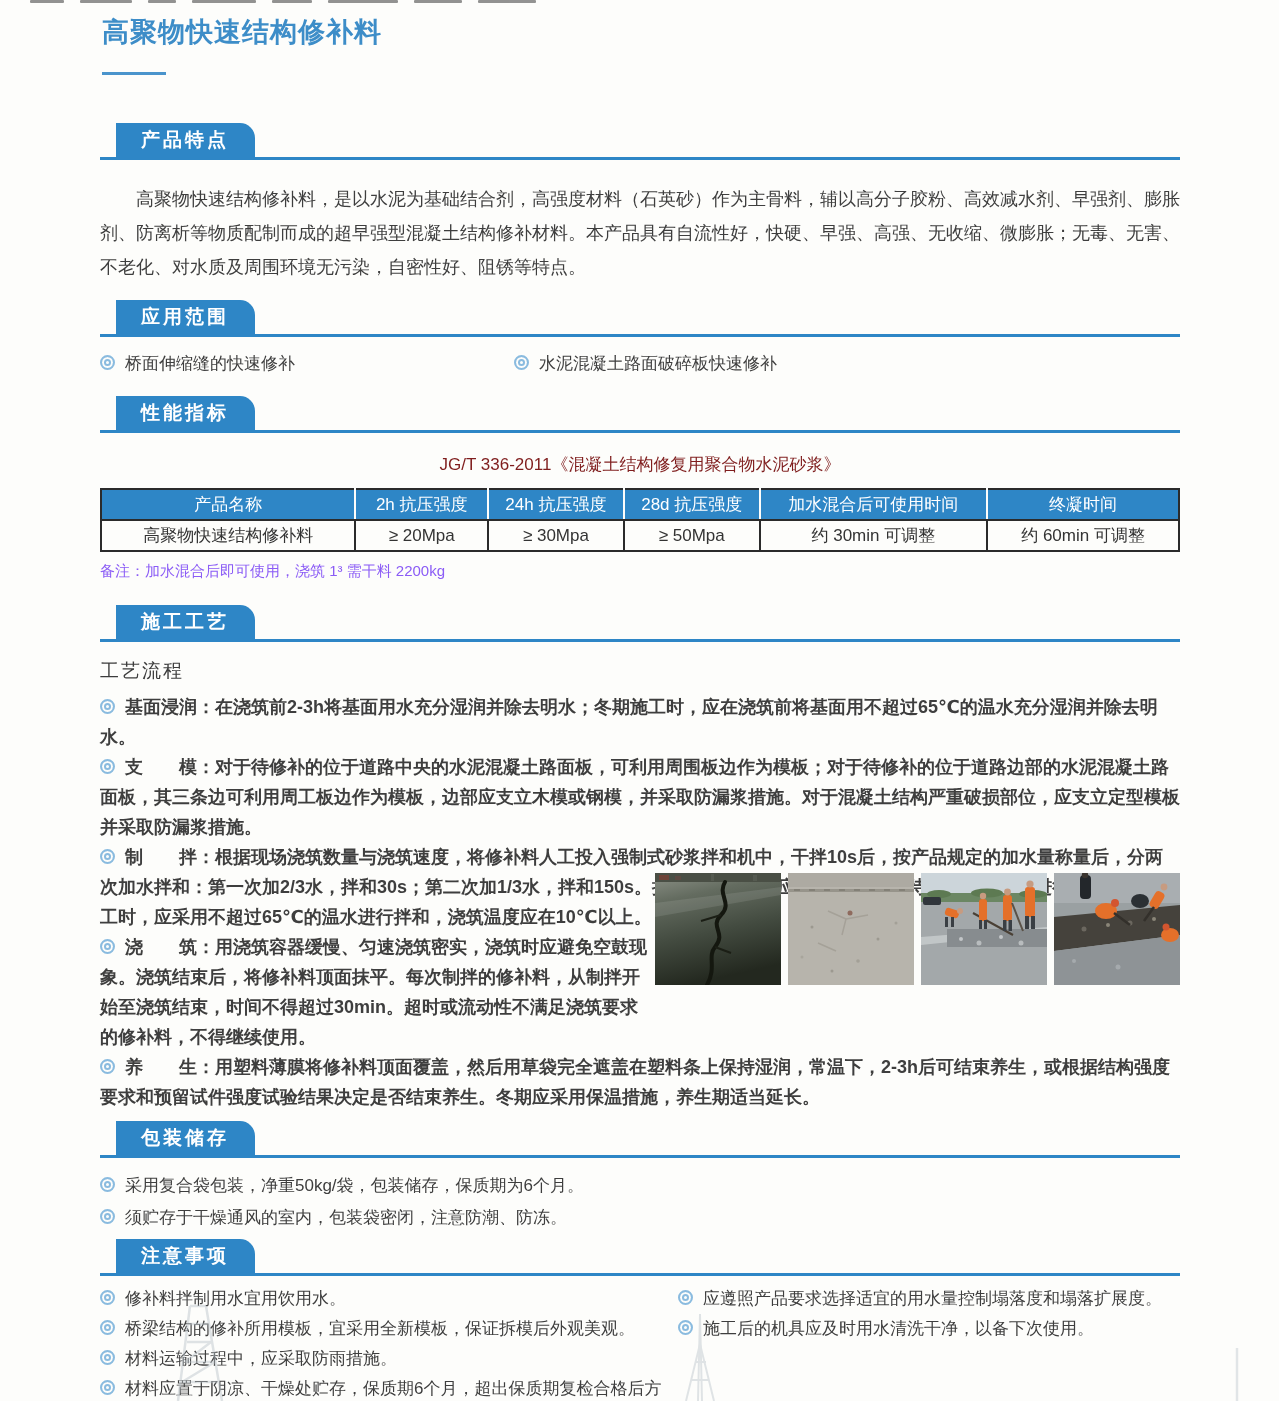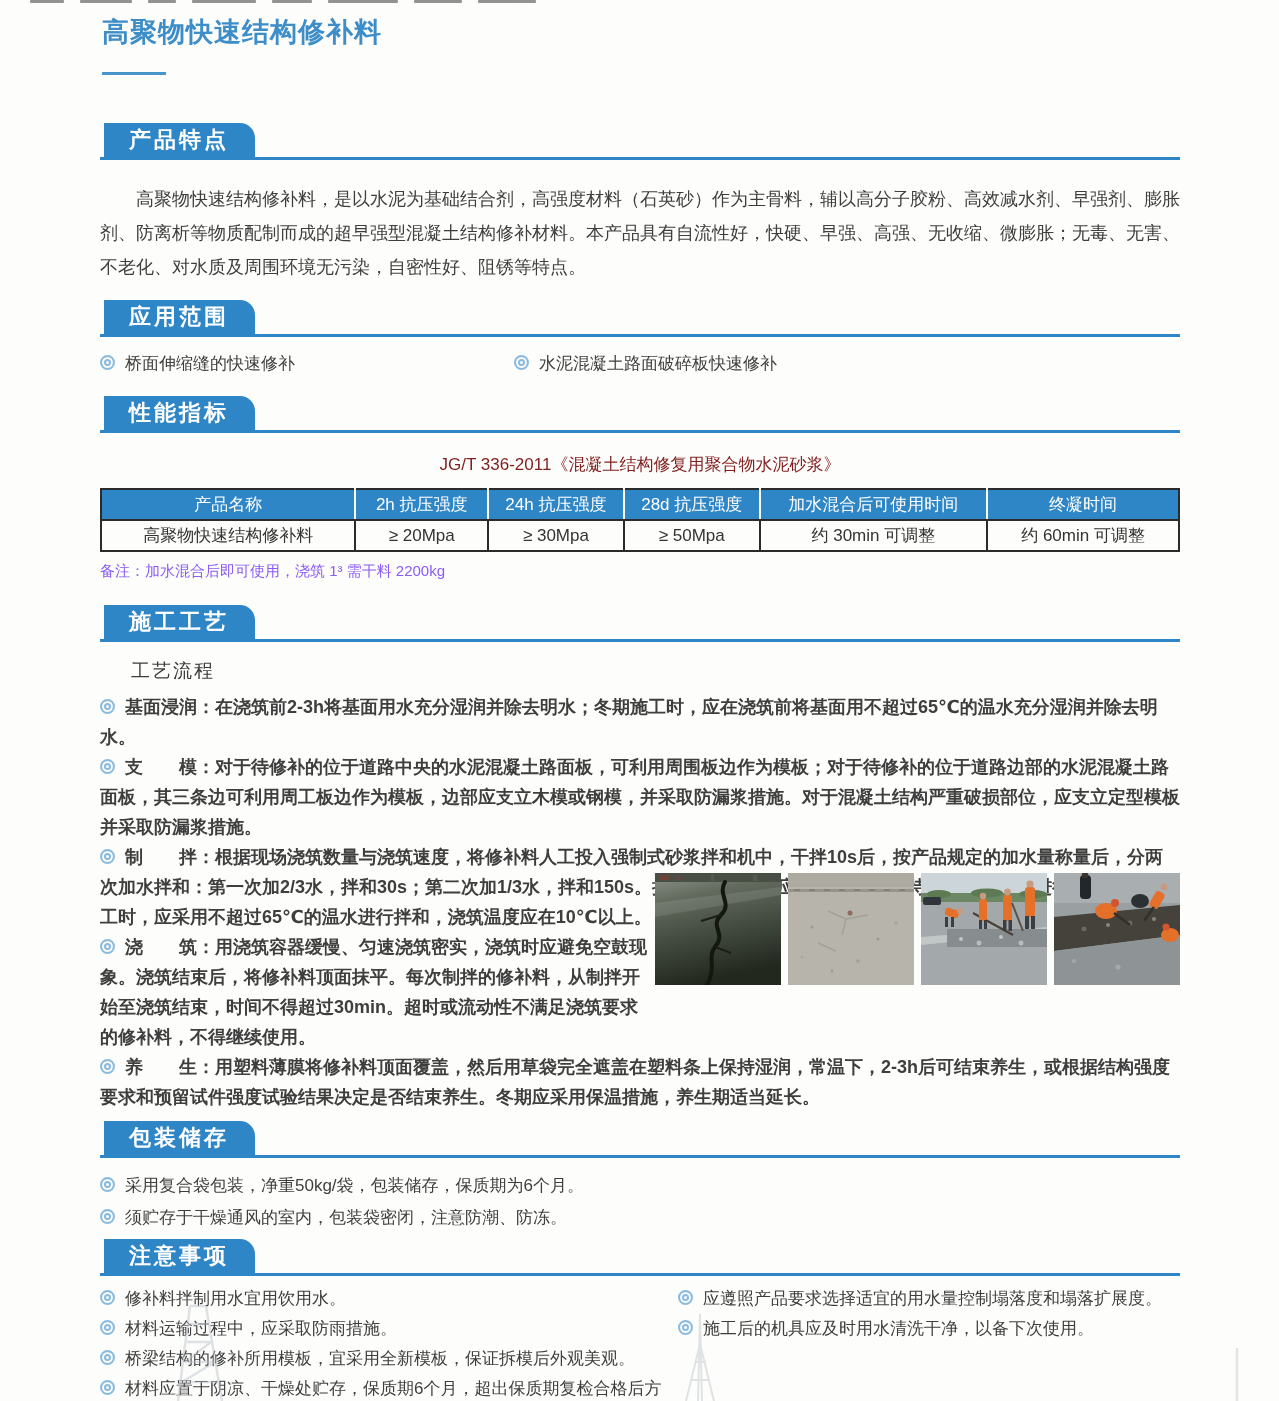--- a/index.html
+++ b/index.html
@@ -13,43 +13,43 @@
 
   
   .crop-marks { position:absolute; left:30px; top:0; height:4px; display:flex; gap:16px; opacity:.55; }
   .crop-marks i { display:block; height:3px; background:#3c3c3c; border-radius:1px; }
 
   .doc-title { margin:14px 0 0 2px; font-size:27px; font-weight:bold; color:#3d8dc8; letter-spacing:1px; }
   .title-rule { width:64px; height:3px; background:#4a94cc; margin:22px 0 0 2px; }
 
   .sec-head { position:relative; height:34px; border-bottom:3px solid #2e86c6; }
   .sec-tab {
-    position:absolute; left:4px; bottom:-3px; height:37px; box-sizing:border-box;
+    position:absolute; left:16px; bottom:-3px; height:37px; box-sizing:border-box;
     background:#2e86c6; border-top-right-radius:15px;
-    color:#fff; font-size:22px; font-weight:bold; letter-spacing:3px;
+    color:#fff; font-size:19px; font-weight:bold; letter-spacing:3px;
     display:flex; align-items:center; padding:0 26px 3px 25px;
   }
 
   .features-head { margin-top:48px; }
   .features-body { margin:22px 0 0 0; font-size:18px; line-height:34px; text-indent:2em; color:#3e3e3e; }
 
   .apps-head { margin-top:16px; }
   .apps-row { margin-top:15px; display:flex; font-size:17px; line-height:24px; color:#3e3e3e; }
   .app-item-first { width:414px; }
 
   .perf-head { margin-top:20px; }
   .standard { margin:20px 0 0 0; text-align:center; font-size:17px; color:#7f1d1d; }
   table.perf { margin-top:12px; width:100%; border-collapse:collapse; border:2px solid #2b2b2b; font-size:17px; }
   .perf th { background:#2e86c6; color:#fff; font-weight:normal; height:29px; border-left:2px solid #fdfdfb; border-bottom:2px solid #2b2b2b; padding:0 9px; }
   .perf th:first-child { border-left:none; }
   .perf td { border:2px solid #2b2b2b; height:29px; text-align:center; color:#333; padding:0 2px; }
   .remark { margin:10px 0 0 0; font-size:15px; color:#8b5cf6; }
 
   .process-head { margin-top:24px; }
-  .flow-row { margin-top:16px; display:flex; align-items:center;text-align:center; }
+  .flow-row { margin-top:16px; display:flex; align-items:center; }
   .flow-label { width:146px; font-size:19px; color:#3c3c3c; letter-spacing:2px; }
   .flow-box { flex:1; border:2px solid #5a5a5a; height:29px; display:flex; align-items:center; justify-content:center; font-size:17.5px; font-weight:600; color:#2e2e2e; letter-spacing:2px; }
 
   .steps { position:relative; margin-top:8px;font-weight:bold; }
   .step { margin:0; font-size:18px; line-height:30px; color:#3e3e3e; }
   .step-narrow { max-width:552px; }
 
   .ring {
     display:inline-block; width:11px; height:11px; border:2px solid #8abbdf; border-radius:50%;
     background:#fdfdfb;
@@ -296,22 +296,22 @@
     </div>
 
     <div class="sec-head notes-head">
       <div class="sec-tab">
         <span>注意事项</span>
       </div>
     </div>
     <div class="notes-grid">
       <div class="notes-col-left">
         <p class="note-item"><span class="ring"></span><span>修补料拌制用水宜用饮用水。</span></p>
+        <p class="note-item"><span class="ring"></span><span>桥梁结构的修补所用模板，宜采用全新模板，保证拆模后外观美观。</span></p>
         <p class="note-item"><span class="ring"></span><span>材料运输过程中，应采取防雨措施。</span></p>
-        <p class="note-item"><span class="ring"></span><span>桥梁结构的修补所用模板，宜采用全新模板，保证拆模后外观美观。</span></p>
         <p class="note-item"><span class="ring"></span><span>材料应置于阴凉、干燥处贮存，保质期6个月，超出保质期复检合格后方可使用。</span></p>
 
       </div>
       <div>
         <p class="note-item"><span class="ring"></span><span>应遵照产品要求选择适宜的用水量控制塌落度和塌落扩展度。</span></p>
         <p class="note-item"><span class="ring"></span><span>施工后的机具应及时用水清洗干净，以备下次使用。</span></p>
       </div>
     </div>
 
   </div>

